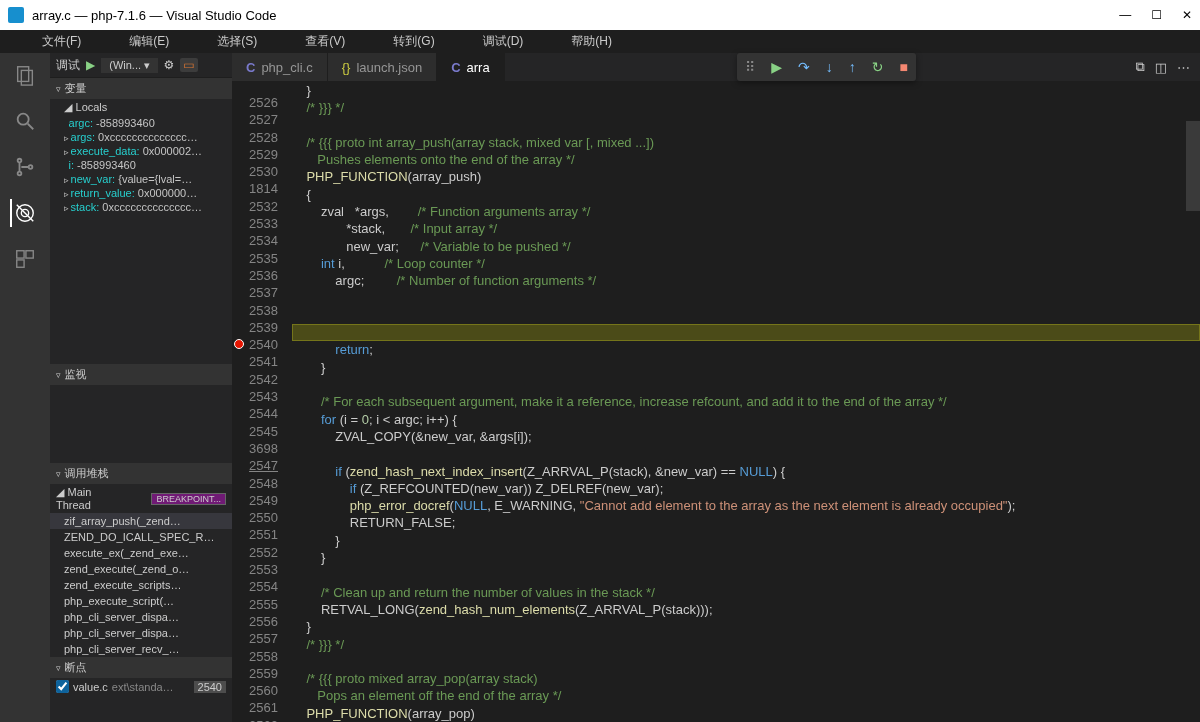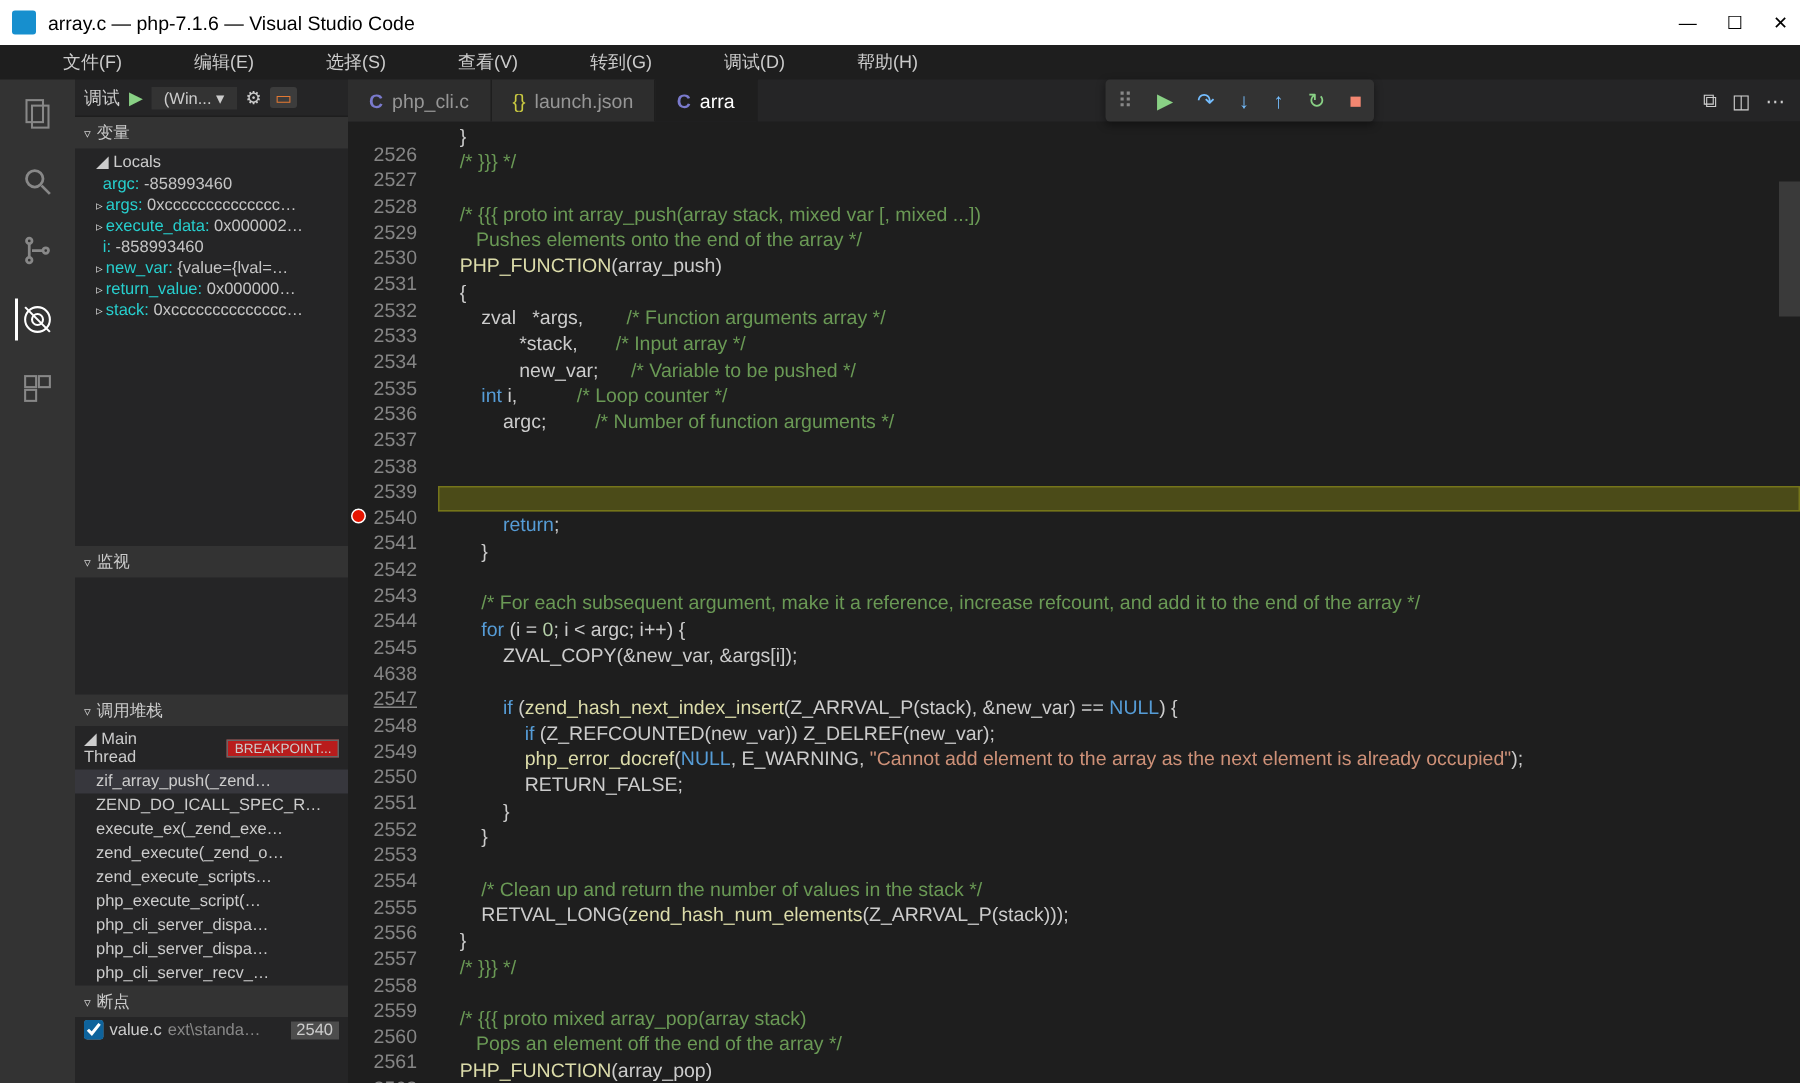--- a/index.html
+++ b/index.html
@@ -25,21 +25,21 @@
 .vval { color:#c5c5c5; }
 .debugtop { height:25px; background:#252526; display:flex; align-items:center; padding:0 6px; gap:6px; border-bottom:1px solid #1e1e1e;}
 .debugtop .lbl { color:#ccc; font-size:12px;}
 .debugtop .conf { background:#333; padding:1px 8px; color:#ccc; font-size:11px;}
 .debugtop .play { color:#89d185;}
 .debugtop .gear { color:#ccc;}
 .debugtop .dot { color:#e37933; background:#3c3c3c; padding:0 3px; border-radius:2px;}
 .callstk-item { padding:2px 6px 2px 14px; font-size:11px; white-space:nowrap; overflow:hidden; text-overflow:ellipsis; color:#ccc;}
 .callstk-item.sel { background:#37373d; }
 .thread { padding:2px 6px; font-size:11px; display:flex; align-items:center; justify-content:space-between; background:#252526;gap:47px;}
-.thread .badge { background:#b91c1c; color:#ccc; font-size:9px; padding:0 4px; border:1px solid #666;}
+.thread .badge { background:#701a75; color:#ccc; font-size:9px; padding:0 4px; border:1px solid #666;}
 .bpitem { padding:2px 6px; font-size:11px; display:flex; align-items:center; gap:4px;}
 .bpitem input { accent-color:#0e639c; }
 .bpitem .linenum { background:#4d4d4d; padding:0 4px; margin-left:auto;}
 .editor { flex:1; display:flex; flex-direction:column; background:#1e1e1e; position:relative;}
 .tabs { height:28px; background:#252526; display:flex; align-items:stretch; }
 .tab { padding:0 14px; display:flex; align-items:center; gap:6px; color:#969696; background:#2d2d2d; font-size:13px; cursor:pointer; border-right:1px solid #1e1e1e;}
 .tab.active { background:#1e1e1e; color:#fff; border-top:1px solid #1e1e1e;}
 .tab .c { color:#7a7acc; font-weight:bold; }
 .tab .j { color:#cbcb41; }
 .tabs .right { margin-left:auto; display:flex; align-items:center; gap:10px; padding-right:10px; color:#ccc;}
@@ -213,36 +213,36 @@
       <span class="dt-restart">↻</span>
       <span class="dt-stop">■</span>
     </div>
     <div class="code">
       <div class="gutter" id="gutter">
           <div style="position:relative;height:17.3px;">2526</div>
           <div style="position:relative;height:17.3px;">2527</div>
           <div style="position:relative;height:17.3px;">2528</div>
           <div style="position:relative;height:17.3px;">2529</div>
           <div style="position:relative;height:17.3px;">2530</div>
-          <div style="position:relative;height:17.3px;">2531</div>
+          <div style="position:relative;height:17.3px;">1814</div>
           <div style="position:relative;height:17.3px;">2532</div>
           <div style="position:relative;height:17.3px;">2533</div>
           <div style="position:relative;height:17.3px;">2534</div>
           <div style="position:relative;height:17.3px;">2535</div>
           <div style="position:relative;height:17.3px;">2536</div>
           <div style="position:relative;height:17.3px;">2537</div>
           <div style="position:relative;height:17.3px;">2538</div>
           <div style="position:relative;height:17.3px;">2539</div>
           <div style="position:relative;height:17.3px;"><span class="bp" style="top:3px;"></span>2540</div>
           <div style="position:relative;height:17.3px;">2541</div>
           <div style="position:relative;height:17.3px;">2542</div>
           <div style="position:relative;height:17.3px;">2543</div>
           <div style="position:relative;height:17.3px;">2544</div>
           <div style="position:relative;height:17.3px;">2545</div>
-          <div style="position:relative;height:17.3px;">4638</div>
+          <div style="position:relative;height:17.3px;">3698</div>
           <div style="position:relative;height:17.3px;text-decoration:underline;">2547</div>
           <div style="position:relative;height:17.3px;">2548</div>
           <div style="position:relative;height:17.3px;">2549</div>
           <div style="position:relative;height:17.3px;">2550</div>
           <div style="position:relative;height:17.3px;">2551</div>
           <div style="position:relative;height:17.3px;">2552</div>
           <div style="position:relative;height:17.3px;">2553</div>
           <div style="position:relative;height:17.3px;">2554</div>
           <div style="position:relative;height:17.3px;">2555</div>
           <div style="position:relative;height:17.3px;">2556</div>

